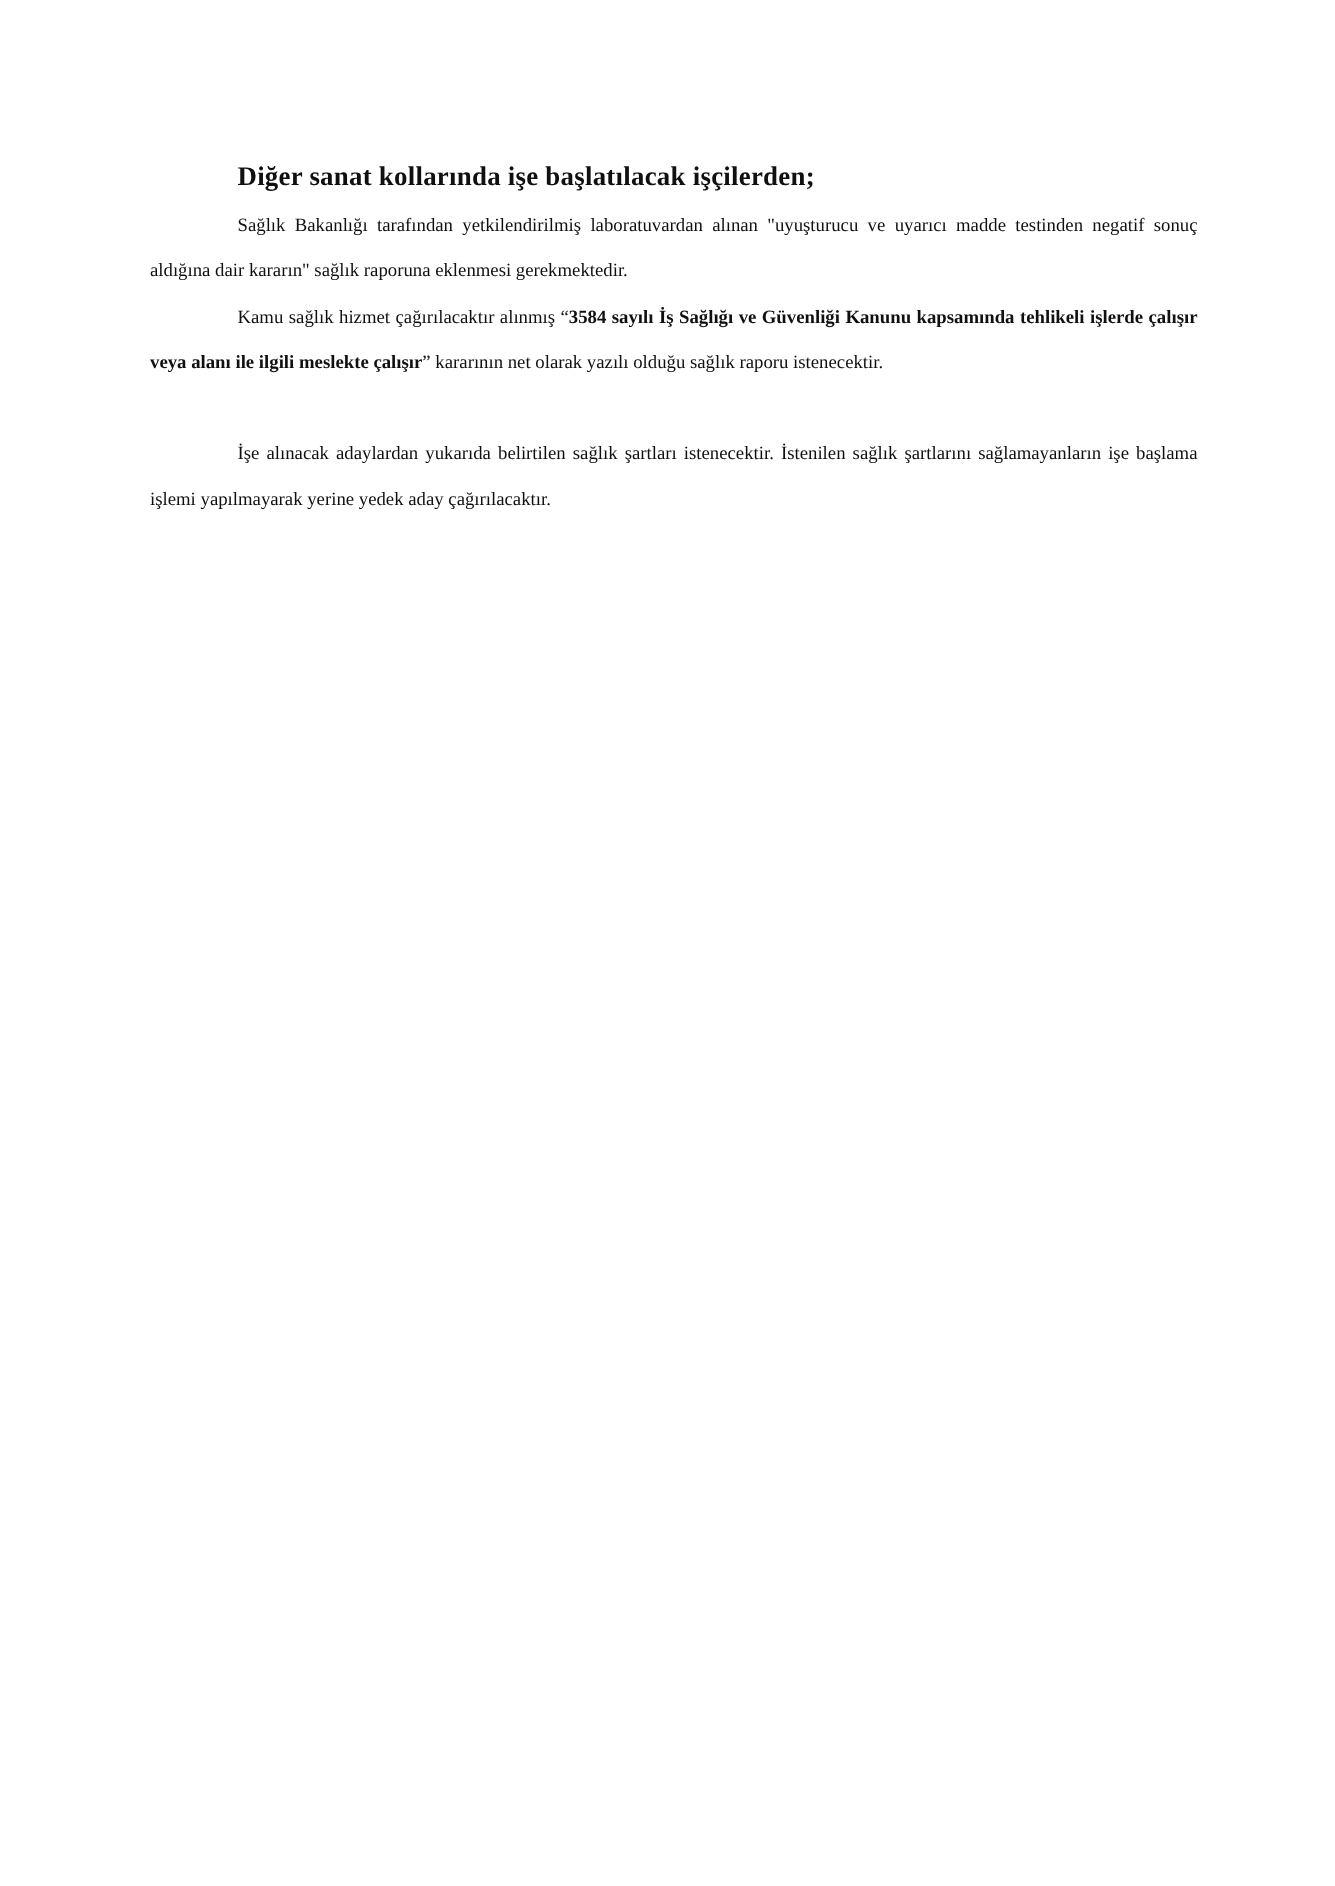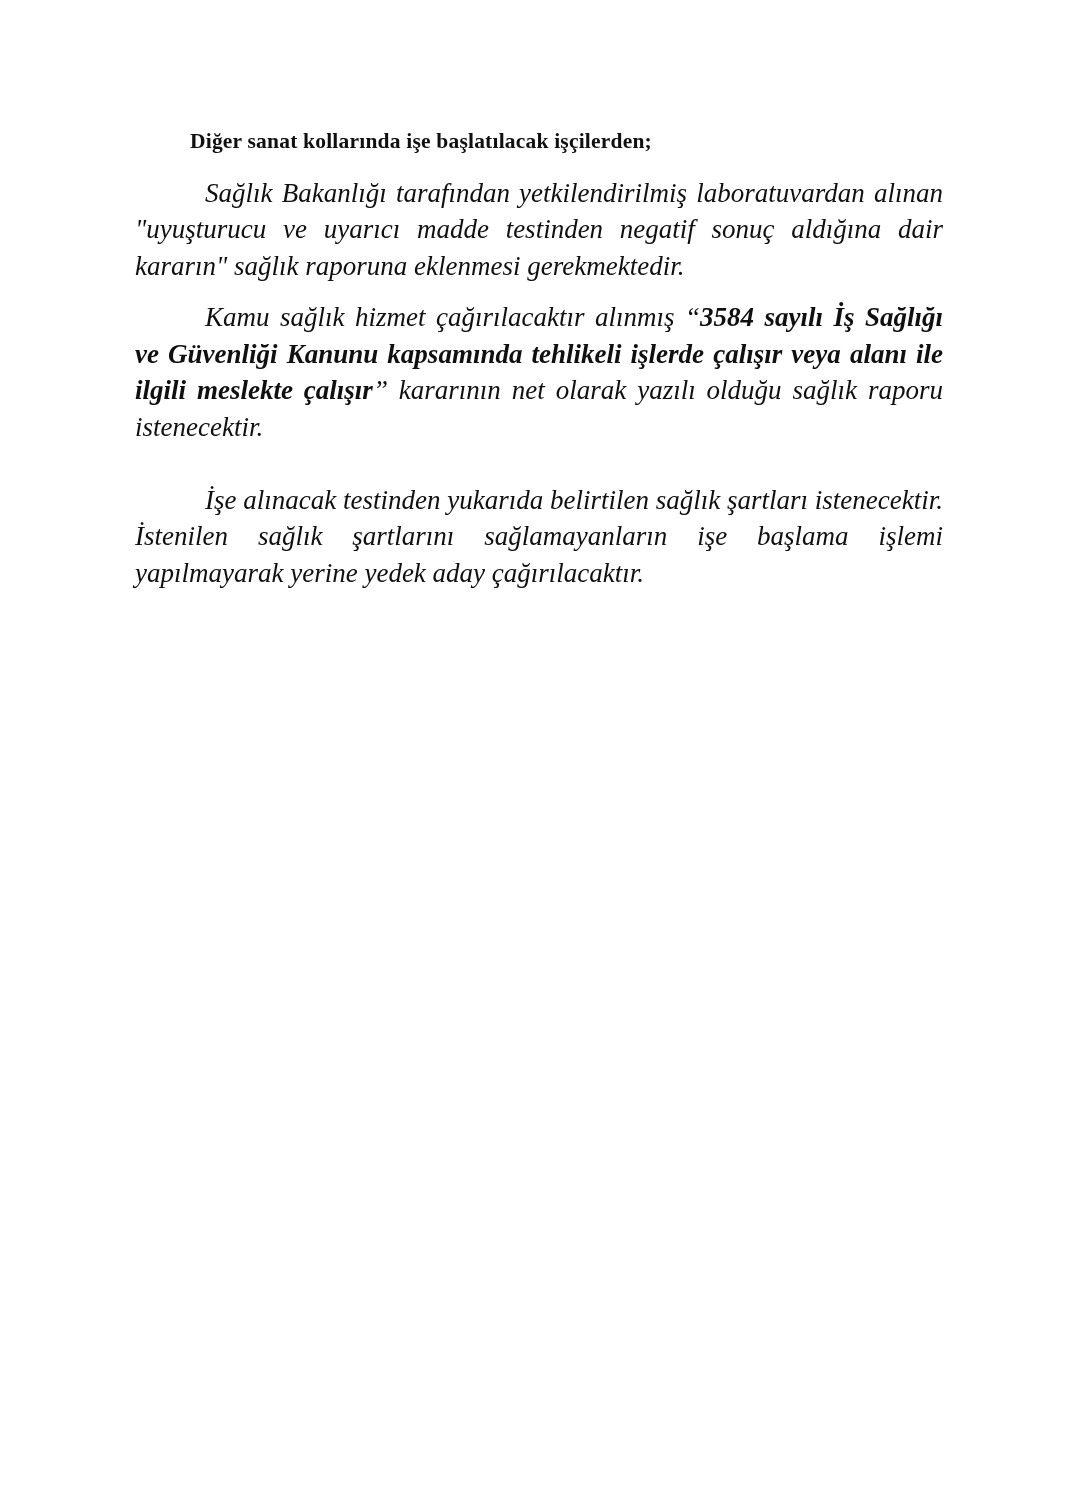--- a/index.html
+++ b/index.html
@@ -32,38 +32,37 @@
   }
   .doc-heading {
     font-size: 21.5px;
     line-height: 36.5px;
     font-weight: bold;
     margin: 0 0 3px 0;
     text-indent: 70px;
     letter-spacing: 0.2px;
   }
   .para {
-    font-size: 27px;
+    font-size: 15px;
     line-height: 36.5px;
-    margin: 15px;
+    margin: 0;
     text-indent: 70px;
     text-align: justify;
-    font-style: italic;
   }
   .para.space-before {
     margin-top: 36.5px;
   }
   .run { font-weight: normal; }
   .run.bold { font-weight: bold; }
 </style>
 </head>
 <body>
 
 <div class="page">
   <div class="content">
     <h2 class="doc-heading">Diğer sanat kollarında işe başlatılacak işçilerden;</h2>
     <div>
         <p class="para"><span class="run">Sağlık Bakanlığı tarafından yetkilendirilmiş laboratuvardan alınan "uyuşturucu ve uyarıcı madde testinden negatif sonuç aldığına dair kararın" sağlık raporuna eklenmesi gerekmektedir.</span></p>
         <p class="para"><span class="run">Kamu sağlık hizmet çağırılacaktır alınmış “</span><span class="run bold">3584 sayılı İş Sağlığı ve Güvenliği Kanunu kapsamında tehlikeli işlerde çalışır veya alanı ile ilgili meslekte çalışır</span><span class="run">” kararının net olarak yazılı olduğu sağlık raporu istenecektir.</span></p>
-        <p class="para space-before"><span class="run">İşe alınacak testinden yukarıda belirtilen sağlık şartları istenecektir. İstenilen sağlık şartlarını sağlamayanların işe başlama işlemi yapılmayarak yerine yedek aday çağırılacaktır.</span></p>
+        <p class="para space-before"><span class="run">İşe alınacak adaylardan yukarıda belirtilen sağlık şartları istenecektir. İstenilen sağlık şartlarını sağlamayanların işe başlama işlemi yapılmayarak yerine yedek aday çağırılacaktır.</span></p>
       </div>
   </div>
 </div>
 
 </body></html>

